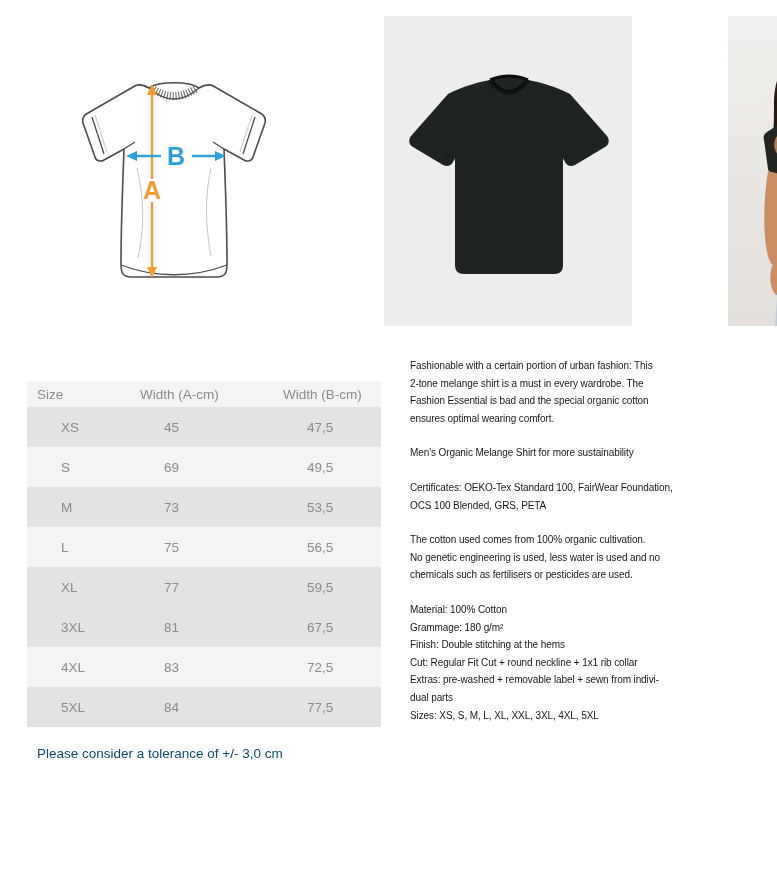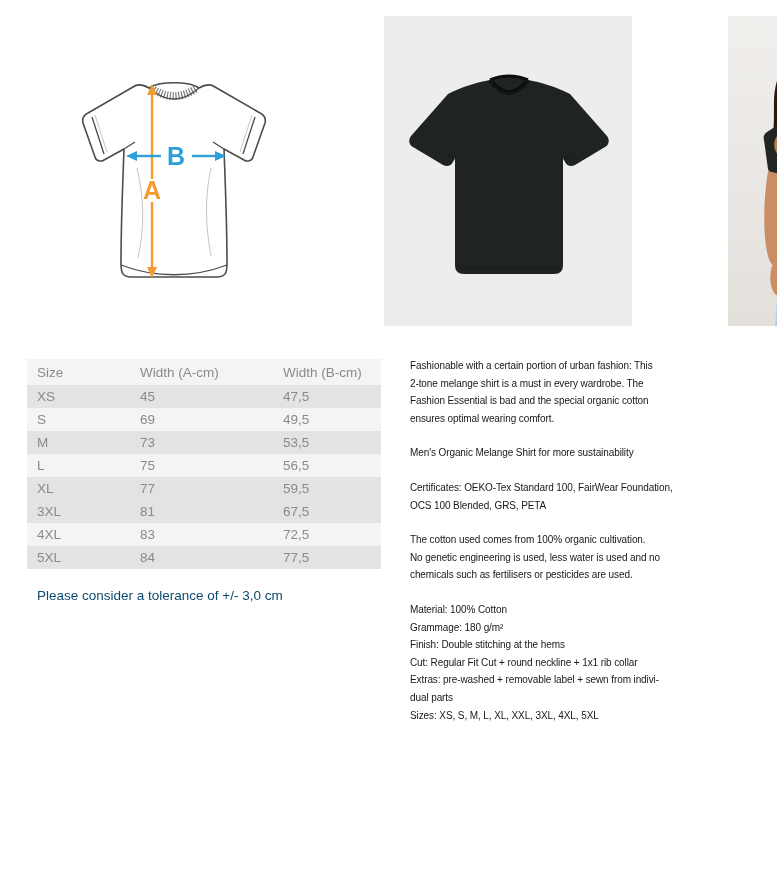--- a/index.html
+++ b/index.html
@@ -42,22 +42,22 @@
   .tee-m{fill:var(--shirt-black,#1f2422);}
   .tee-w{fill:#212622;}
   .jeans-m{fill:var(--jeans-man,#a6c3de);}
   .jeans-w{fill:var(--jeans-woman,#b7cfe8);}
   .jean-seam{fill:none;stroke:#8aa9c6;stroke-width:1.4;opacity:.8;}
 
   
   .size-section{position:absolute;left:27px;top:359px;width:354px;}
   .thead,.trow{display:grid;grid-template-columns:113px 143px 1fr;align-items:center;
     font-size:13.5px;color:var(--table-text,#8a8a8a);}
-  .thead{height:26px;background:var(--row-light,#f4f4f4);}
-  .trow{height:23px;}
+  .thead{height:26px;background:var(--row-light,#f4f4f4);margin-top:22px;}
+  .trow{height:40px;padding-left:24px;}
   .trow.dark{background:var(--row-dark,#e3e3e3);}
   .trow.light{background:var(--row-light,#f4f4f4);}
   .thead > :first-child,.trow > :first-child{padding-left:10px;}
   .tolerance{margin:19px 0 0 10px;font-size:13.5px;color:#0c4a6e;}
 
   
   .description{position:absolute;left:410px;top:357px;width:367px;}
   .description .para{margin:0 0 17px 0;font-size:10px;line-height:17.6px;
     color:var(--body-text,#181818);white-space:pre-line;letter-spacing:-0.1px;}
 </style>

